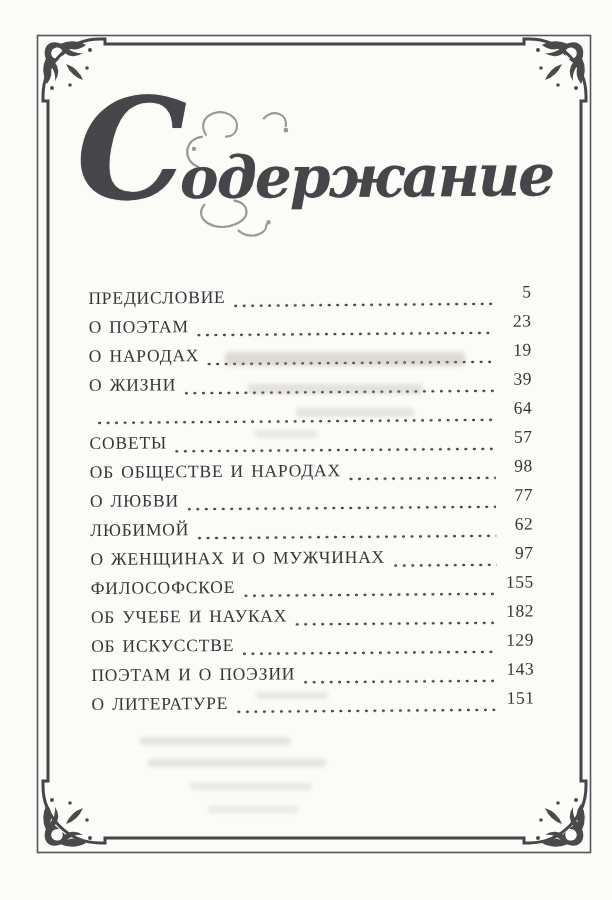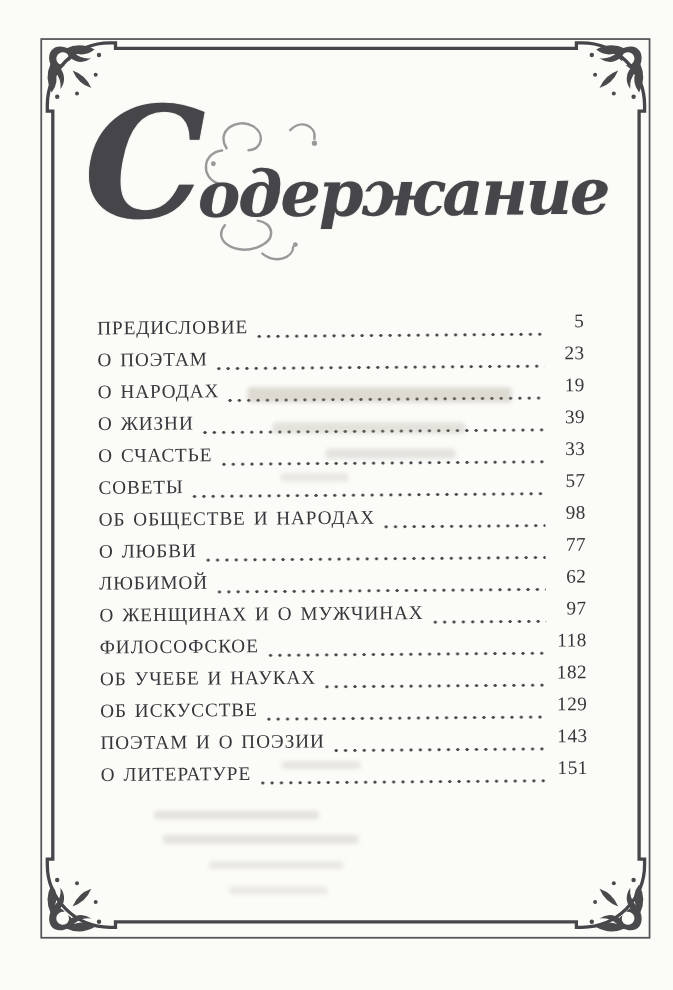--- a/index.html
+++ b/index.html
@@ -197,23 +197,22 @@
     <span class="toc-num">19</span>
   </div>
 
   <div class="toc-row">
     <span class="toc-label">О ЖИЗНИ</span>
     <span class="toc-leader"></span>
     <span class="toc-num">39</span>
   </div>
 
   <div class="toc-row">
-    <span class="toc-label">О СЧАСТЬЕ</span>
-    <span class="toc-leader"></span>
-    <span class="toc-num">33</span>
+    <span class="toc-leader"></span>
+    <span class="toc-num">64</span>
   </div>
 
   <div class="toc-row">
     <span class="toc-label">СОВЕТЫ</span>
     <span class="toc-leader"></span>
     <span class="toc-num">57</span>
   </div>
 
   <div class="toc-row">
     <span class="toc-label">ОБ ОБЩЕСТВЕ И НАРОДАХ</span>
@@ -235,21 +234,21 @@
 
   <div class="toc-row">
     <span class="toc-label">О ЖЕНЩИНАХ И О МУЖЧИНАХ</span>
     <span class="toc-leader"></span>
     <span class="toc-num">97</span>
   </div>
 
   <div class="toc-row">
     <span class="toc-label">ФИЛОСОФСКОЕ</span>
     <span class="toc-leader"></span>
-    <span class="toc-num">118</span>
+    <span class="toc-num">155</span>
   </div>
 
   <div class="toc-row">
     <span class="toc-label">ОБ УЧЕБЕ И НАУКАХ</span>
     <span class="toc-leader"></span>
     <span class="toc-num">182</span>
   </div>
 
   <div class="toc-row">
     <span class="toc-label">ОБ ИСКУССТВЕ</span>

